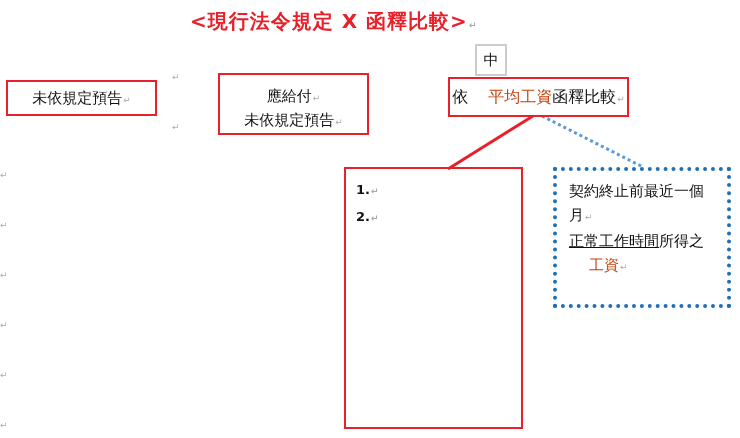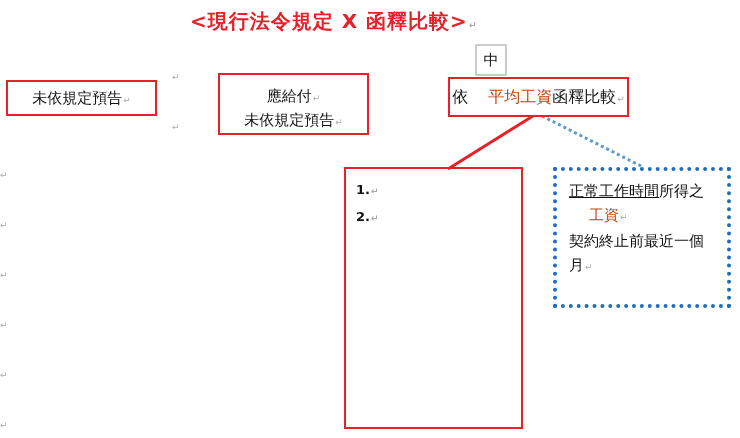--- a/index.html
+++ b/index.html
@@ -39,22 +39,22 @@
 </div>
 
 <div class="box b3"><span>依</span><span class="blue">平均工資</span><span>函釋比較</span><span class="ret">↵</span></div>
 
 <div class="box b4">
   <div class="num"><span>1.</span><span class="ret">↵</span></div>
   <div class="num"><span>2.</span><span class="ret">↵</span></div>
 </div>
 
 <div class="box b5">
+  <div><span>契約終止前最近一個月</span><span class="ret">↵</span></div>
   <div><span class="u">正常工作時間</span><span>所得之</span><span class="blue">工資</span><span class="ret">↵</span></div>
-  <div><span>契約終止前最近一個月</span><span class="ret">↵</span></div>
 </div>
 
 <span class="mark" style="left:172px;top:72px">↵</span>
 <span class="mark" style="left:172px;top:122px">↵</span>
 <span class="mark" style="left:0;top:170px">↵</span>
 <span class="mark" style="left:0;top:220px">↵</span>
 <span class="mark" style="left:0;top:270px">↵</span>
 <span class="mark" style="left:0;top:320px">↵</span>
 <span class="mark" style="left:0;top:370px">↵</span>
 <span class="mark" style="left:0;top:420px">↵</span>

